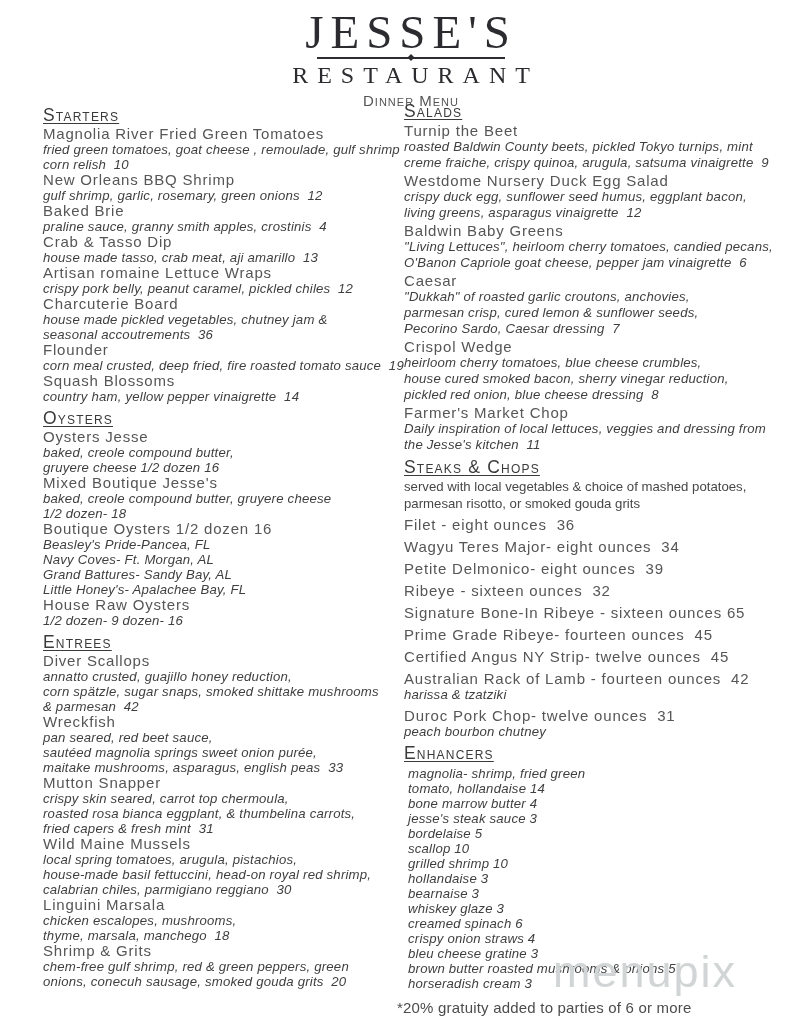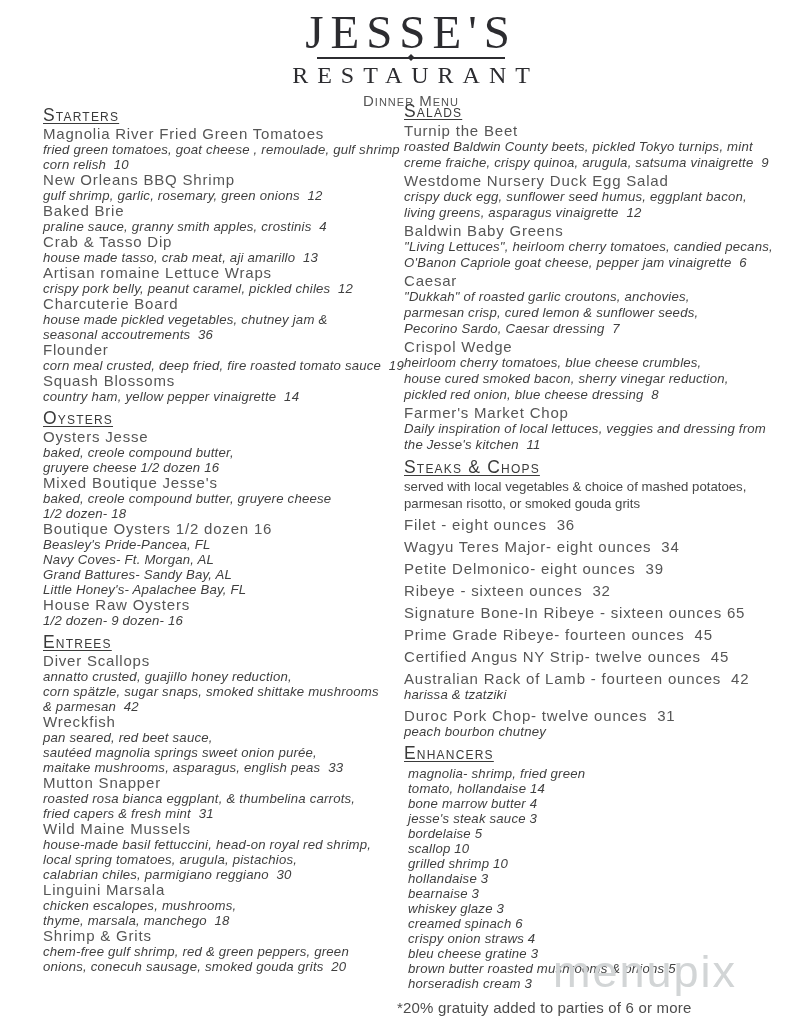--- a/index.html
+++ b/index.html
@@ -158,27 +158,28 @@
           <div class="item-desc">&amp; parmesan  42</div>
         </div>
         <div class="menu-item">
           <div class="item-name">Wreckfish</div>
           <div class="item-desc">pan seared, red beet sauce,</div>
           <div class="item-desc">sautéed magnolia springs sweet onion purée,</div>
           <div class="item-desc">maitake mushrooms, asparagus, english peas  33</div>
         </div>
         <div class="menu-item">
           <div class="item-name">Mutton Snapper</div>
+          <div class="item-desc">crispy skin seared, carrot top chermoula,</div>
           <div class="item-desc">roasted rosa bianca eggplant, &amp; thumbelina carrots,</div>
           <div class="item-desc">fried capers &amp; fresh mint  31</div>
         </div>
         <div class="menu-item">
           <div class="item-name">Wild Maine Mussels</div>
+          <div class="item-desc">local spring tomatoes, arugula, pistachios,</div>
           <div class="item-desc">house-made basil fettuccini, head-on royal red shrimp,</div>
-          <div class="item-desc">local spring tomatoes, arugula, pistachios,</div>
           <div class="item-desc">calabrian chiles, parmigiano reggiano  30</div>
         </div>
         <div class="menu-item">
           <div class="item-name">Linguini Marsala</div>
           <div class="item-desc">chicken escalopes, mushrooms,</div>
           <div class="item-desc">thyme, marsala, manchego  18</div>
         </div>
         <div class="menu-item">
           <div class="item-name">Shrimp &amp; Grits</div>
           <div class="item-desc">chem-free gulf shrimp, red &amp; green peppers, green</div>

